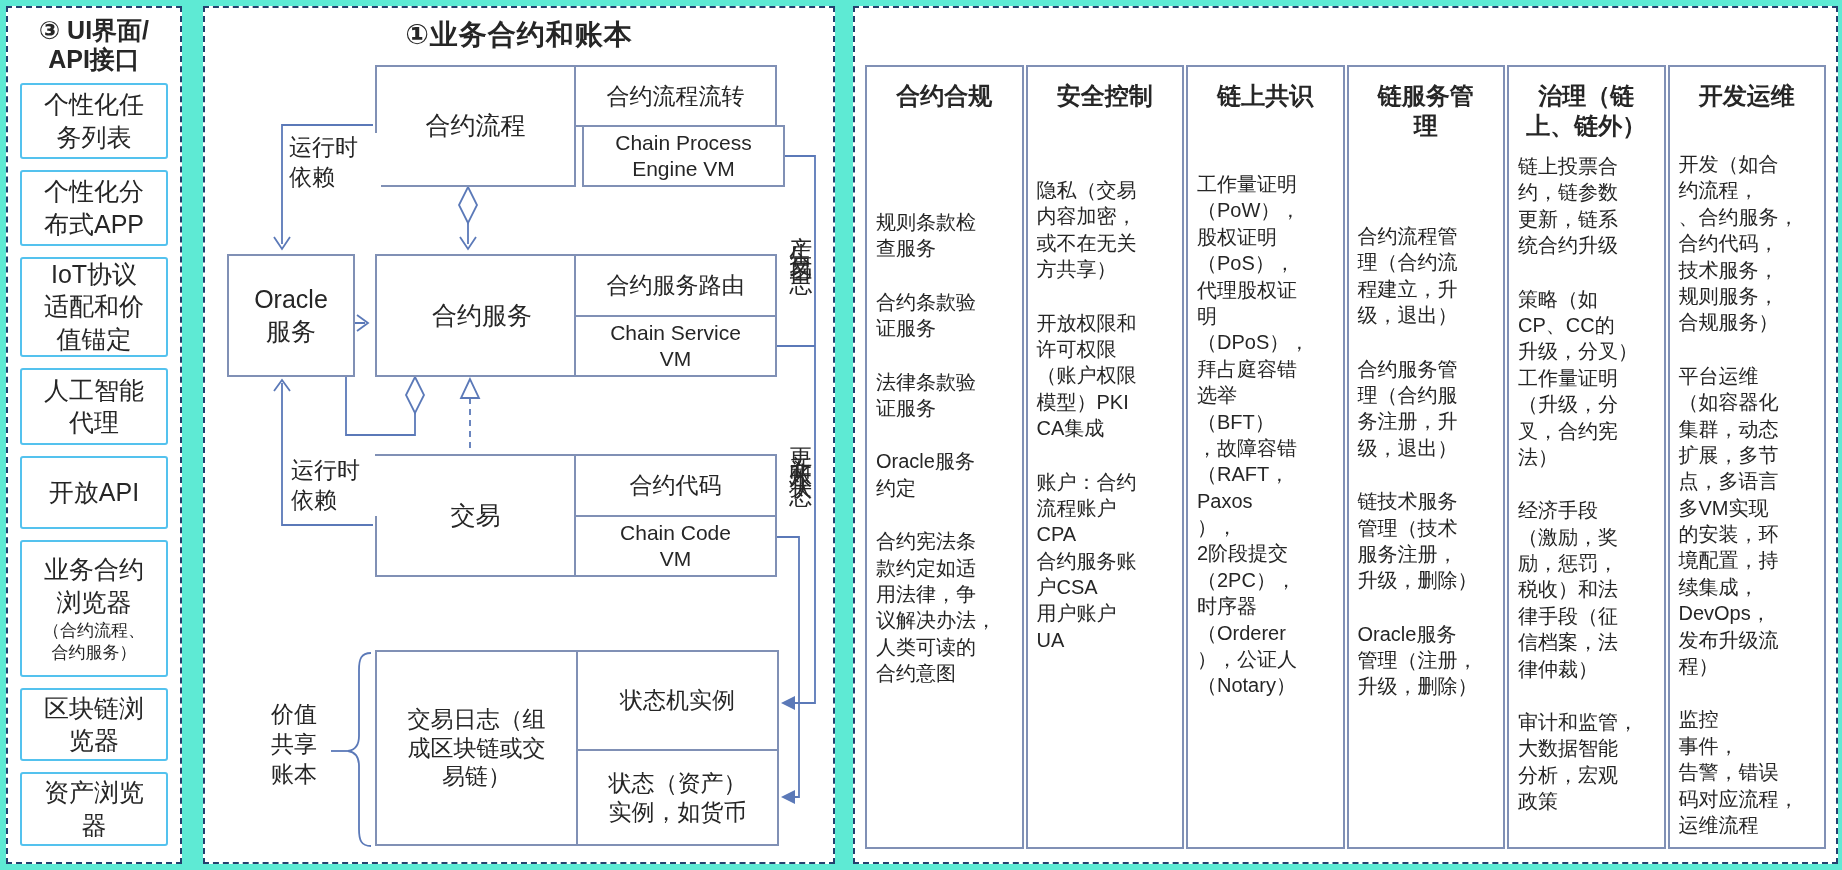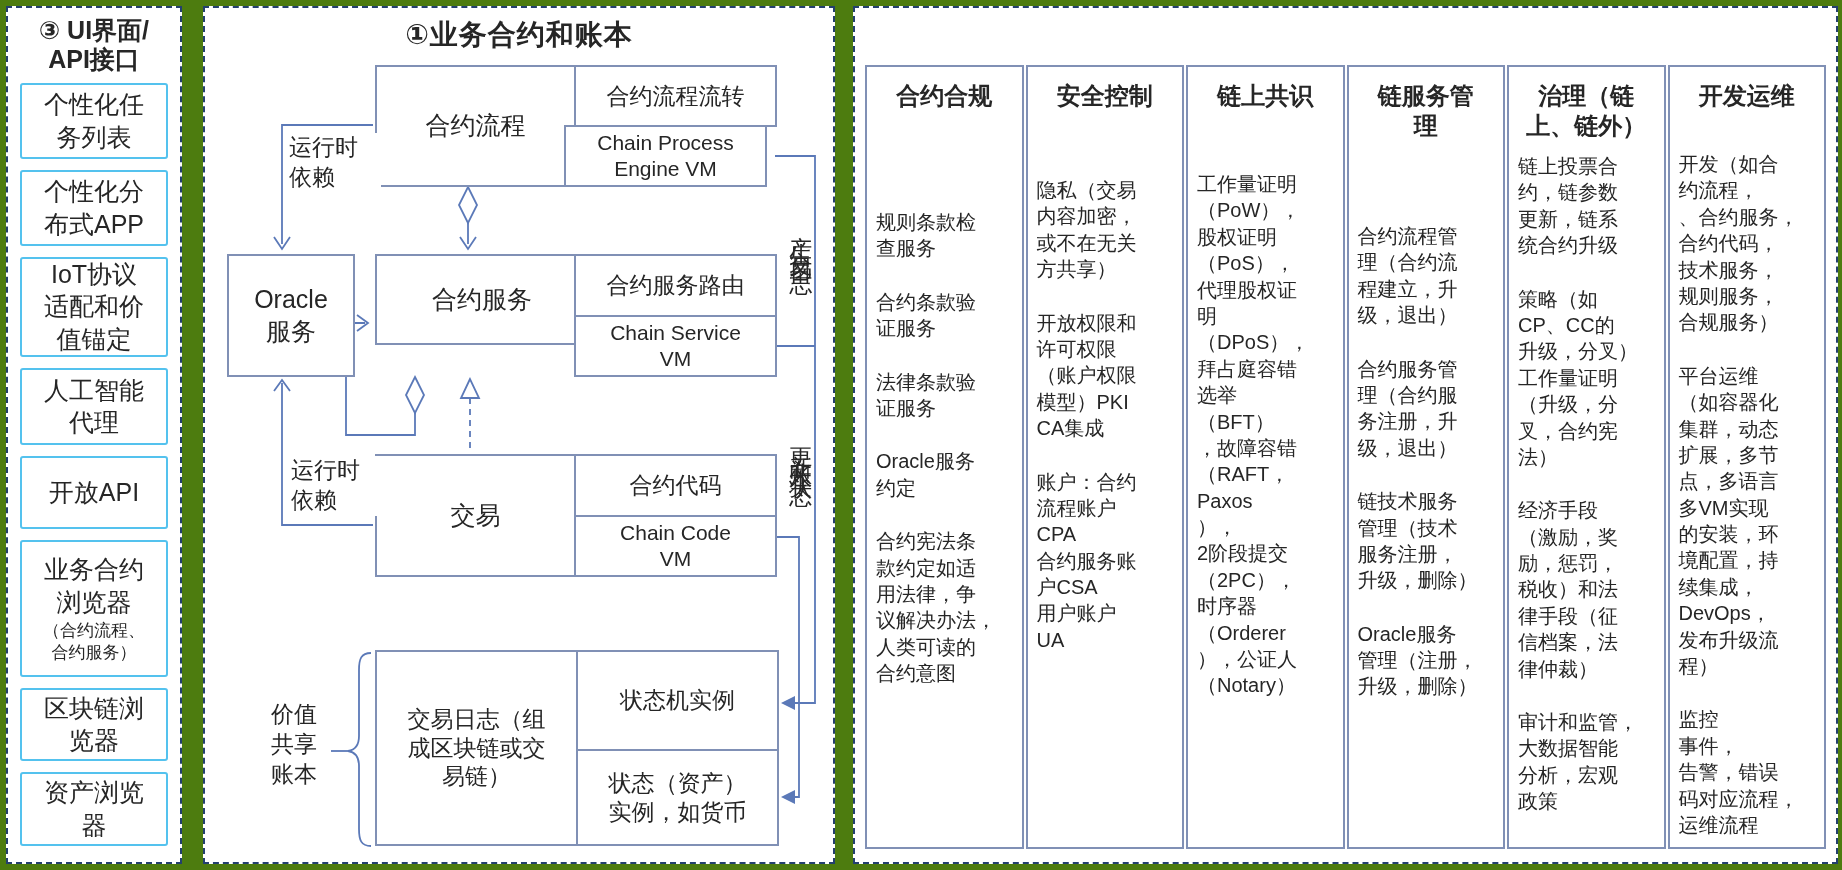--- a/index.html
+++ b/index.html
@@ -1,17 +1,17 @@
 <!DOCTYPE html>
 <html><head>
 <meta charset="utf-8">
 <style>
   html,body { margin:0; padding:0; background:#ffffff; }
   .canvas {
-    position:relative; width:1842px; height:870px; background:#4d7c0f;
+    position:relative; width:1842px; height:870px; background:#5eead4;
     font-family:"Liberation Sans","DejaVu Sans",sans-serif; color:#262626;
     overflow:hidden;
   }
   .panel { position:absolute; border:2px dashed #24406e; background:#fff; box-sizing:border-box; }
   .pre { white-space:pre-line; }
   .ptitle { font-weight:bold; font-size:28px; text-align:center; letter-spacing:1px; }
 
   
   #panel-ui { left:6px; top:6px; width:176px; height:858px; padding:8px 12px; }
   .sb-title { font-weight:bold; font-size:25px; line-height:1.15; text-align:center; white-space:pre-line; margin-bottom:9px; }
@@ -133,28 +133,28 @@
         <polygon points="576,789 590,782 590,796"></polygon>
       </g>
     </svg>
 
     <div class="mbox" style="left:170px;top:57px;width:201px;height:122px;">
       <span>合约流程</span>
       </div>
     <div class="mbox small" style="left:369px;top:57px;width:203px;height:62px;">
       <span>合约流程流转</span>
       </div>
-    <div class="mbox en pre" style="left:359px;top:117px;width:203px;height:62px;">
+    <div class="mbox en pre" style="left:377px;top:117px;width:203px;height:62px;">
       <span class="pre">Chain Process
 Engine VM</span></div>
 
     <div class="mbox pre" style="left:22px;top:246px;width:128px;height:123px;">
       <span class="pre">Oracle
 服务</span></div>
-    <div class="mbox" style="left:170px;top:246px;width:201px;height:91px;padding-left:13px;">
+    <div class="mbox" style="left:170px;top:246px;width:201px;height:123px;padding-left:13px;">
       <span>合约服务</span>
       </div>
     <div class="mbox small" style="left:369px;top:246px;width:203px;height:63px;">
       <span>合约服务路由</span>
       </div>
     <div class="mbox en" style="left:369px;top:307px;width:203px;height:62px;">
       <span class="pre">Chain Service
 VM</span>
       </div>
 

